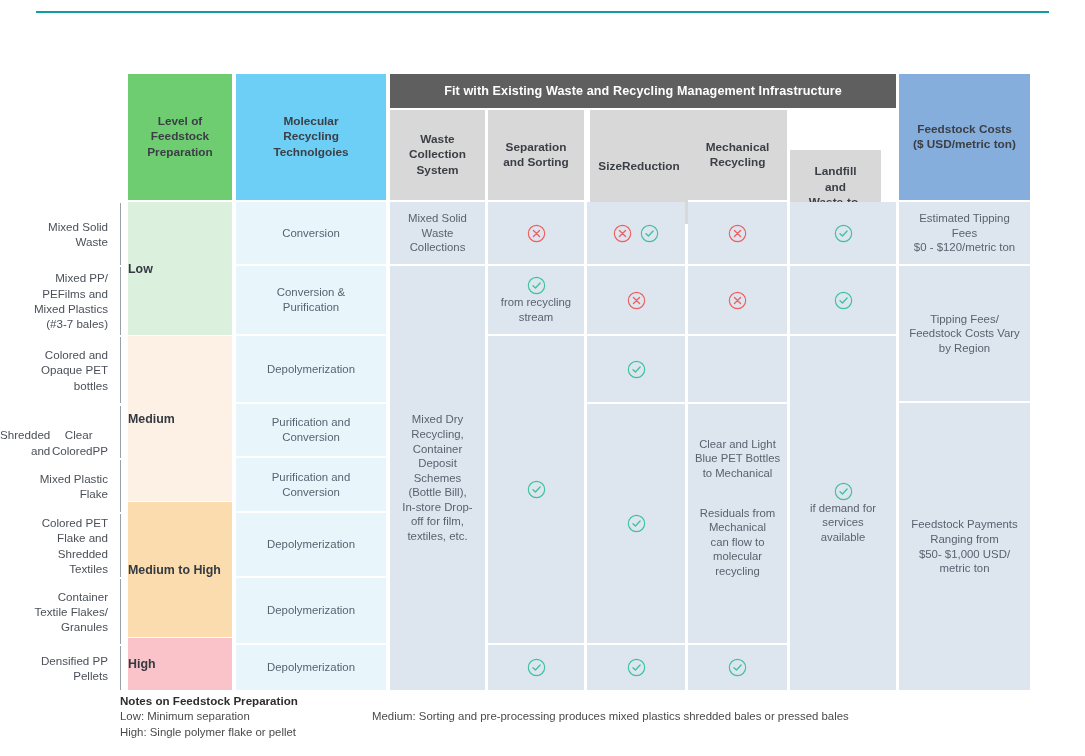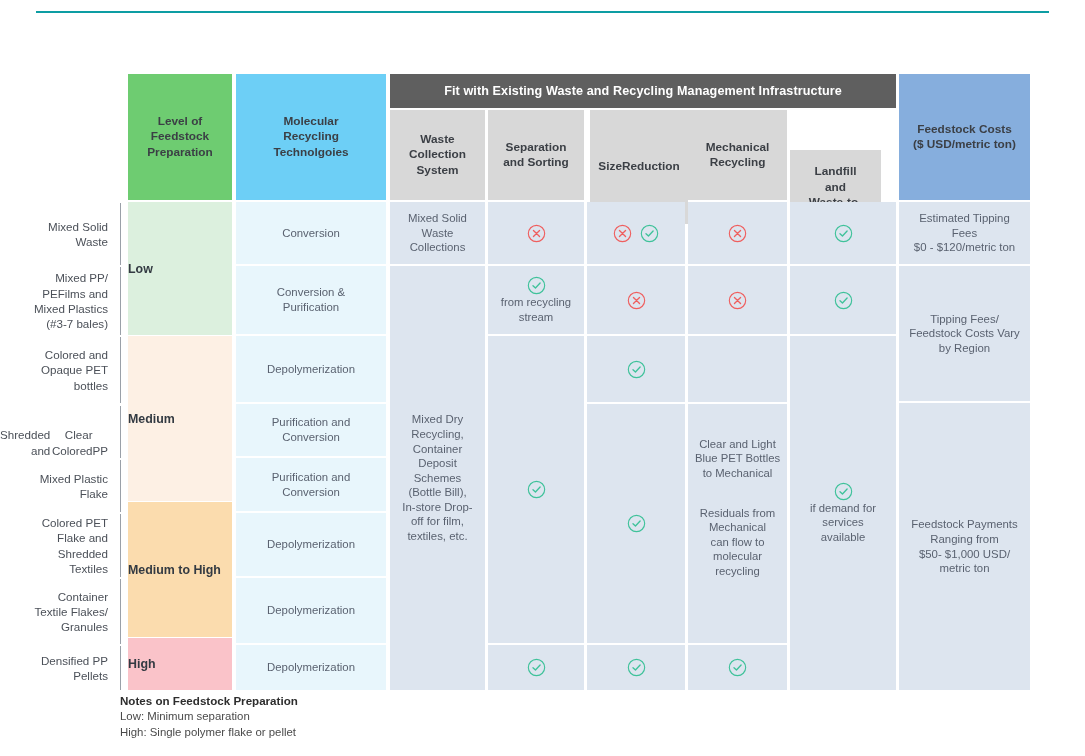--- a/index.html
+++ b/index.html
@@ -532,14 +532,15 @@
       <span>Ranging from</span>
       <span>$50- $1,000 USD/</span>
       <span>metric ton</span>
     </div>
 
   </div>
 
   <div class="notes-title">Notes on Feedstock Preparation</div>
   <div class="note-a">Low: Minimum separation</div>
   <div class="note-b">High: Single polymer flake or pellet</div>
+  <div class="note-c">Medium: Sorting and pre-processing produces mixed plastics shredded bales or pressed bales</div>
 
 </div>
 
 </body></html>

